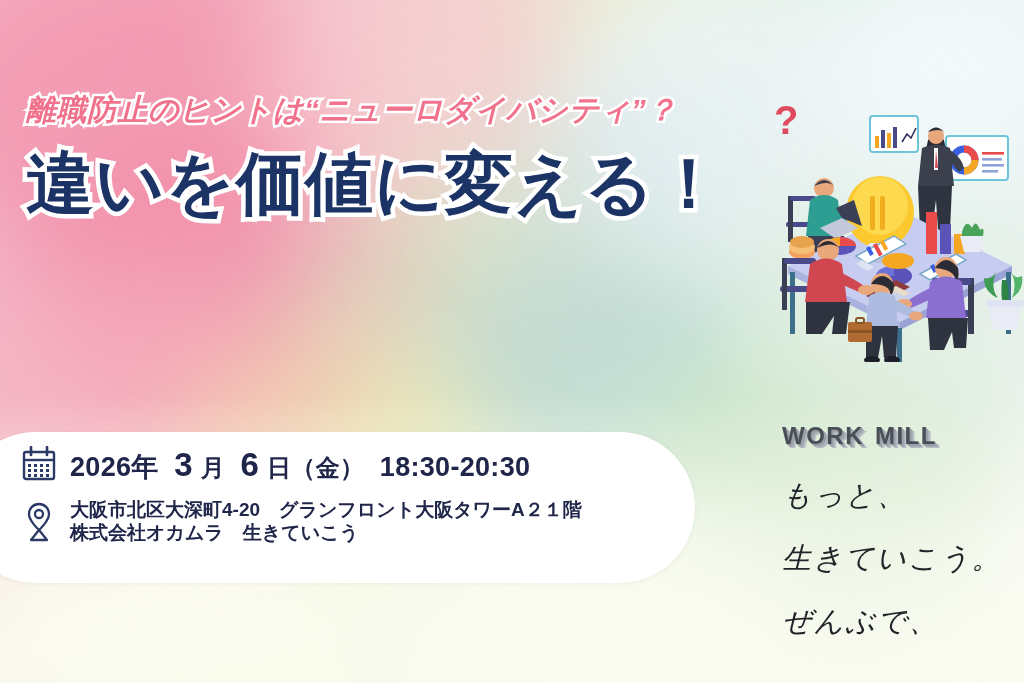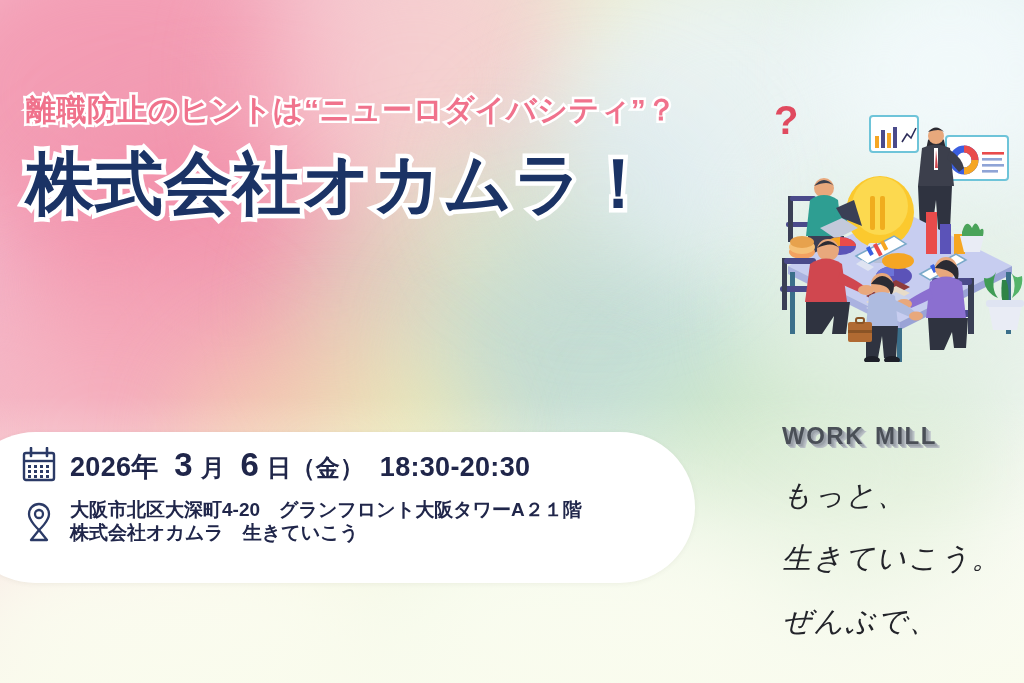--- a/index.html
+++ b/index.html
@@ -58,20 +58,21 @@
 
   .subtitle {
     font-size:30px;
     font-weight:700;
     letter-spacing:.5px;
     color:#f0728c;
     -webkit-text-stroke:5px #ffffff;
     paint-order:stroke fill;
     white-space:nowrap;
     line-height:1.2;
+    font-style:italic;
   }
 
   .headline {
     margin-top:14px;
     color:#1b3365;
     font-size:68px;
     font-weight:700;
     line-height:1.22;
     letter-spacing:1px;
     -webkit-text-stroke:9px #ffffff;
@@ -86,21 +87,21 @@
     left:-40px; top:432px;
     width:735px; height:151px;
     background:#ffffff;
     border-radius:76px;
     box-shadow:0 1px 5px rgba(80,90,70,.07);
   }
 
   .info-inner { position:absolute; left:40px; top:0; width:695px; height:151px; }
 
   .row { position:absolute; display:flex; align-items:flex-start; }
-  .row-date { left:22px; top:14px;align-items:flex-end; }
+  .row-date { left:22px; top:14px; }
   .row-place { left:22px; top:68px; }
 
   .ico { flex:0 0 auto; width:34px; height:40px; margin-right:14px; }
   .ico svg { display:block; }
 
   .date-text {
     color:#20264a;
     font-weight:700;
     font-size:27px;
     line-height:38px;
@@ -348,21 +349,21 @@
         <path d="M232 180 q-2 18 2 26 l4 0 q2-18 -2-26z" fill="#2f8446"></path>
         <path d="M218 204 l34 0 l-5 26 -24 0z" fill="#e9ecf5"></path>
         <rect x="216" y="200" width="38" height="7" rx="3" fill="#dfe4f2"></rect>
       </g>
     </svg>
   </div>
 
   <div class="copy">
     <div class="subtitle">離職防止のヒントは“ニューロダイバシティ”？</div>
     <div class="headline">
-      <span class="l1">株式会社オカムラ！</span>
+      <span class="l1">違いを価値に変える！</span>
     </div>
   </div>
 
   <div class="info-card">
     <div class="info-inner">
 
       <div class="row row-date">
         <span class="ico">
           <svg width="34" height="36" viewBox="0 0 34 36">
             <rect x="2" y="6" width="30" height="27" rx="2" fill="none" stroke="#2b3a66" stroke-width="2.4"></rect>

